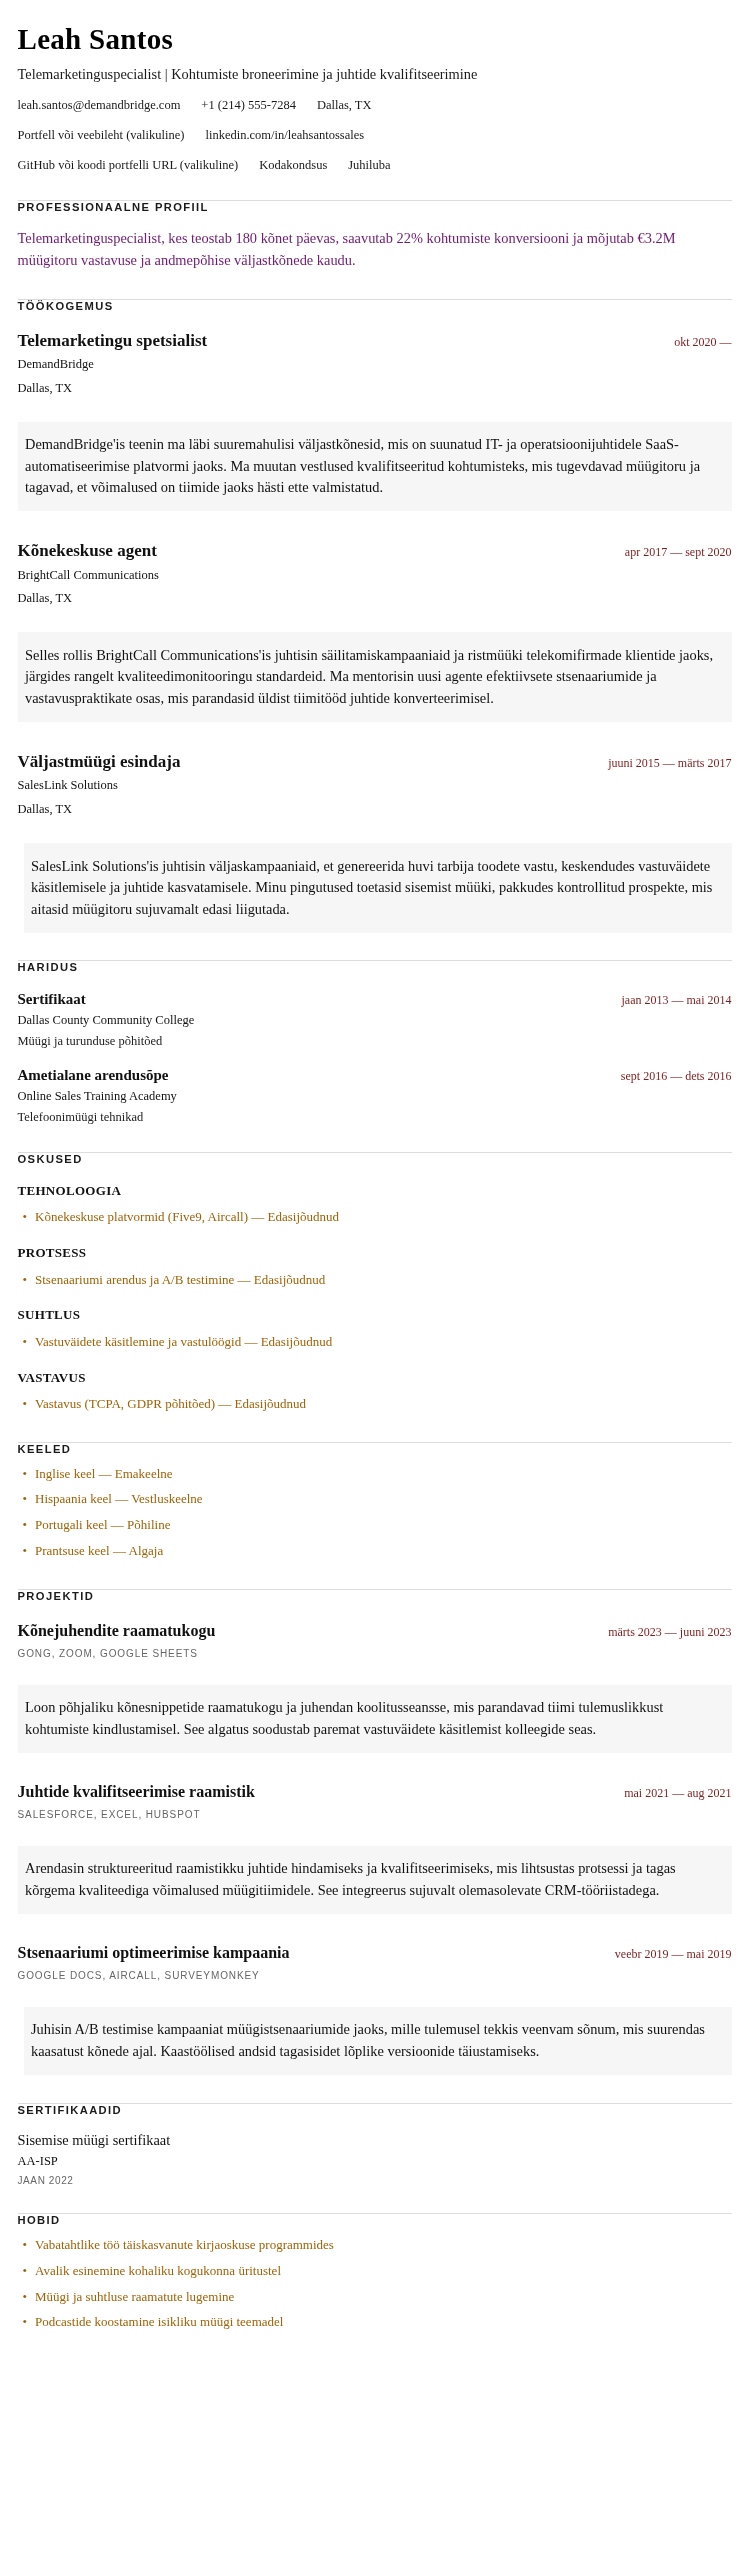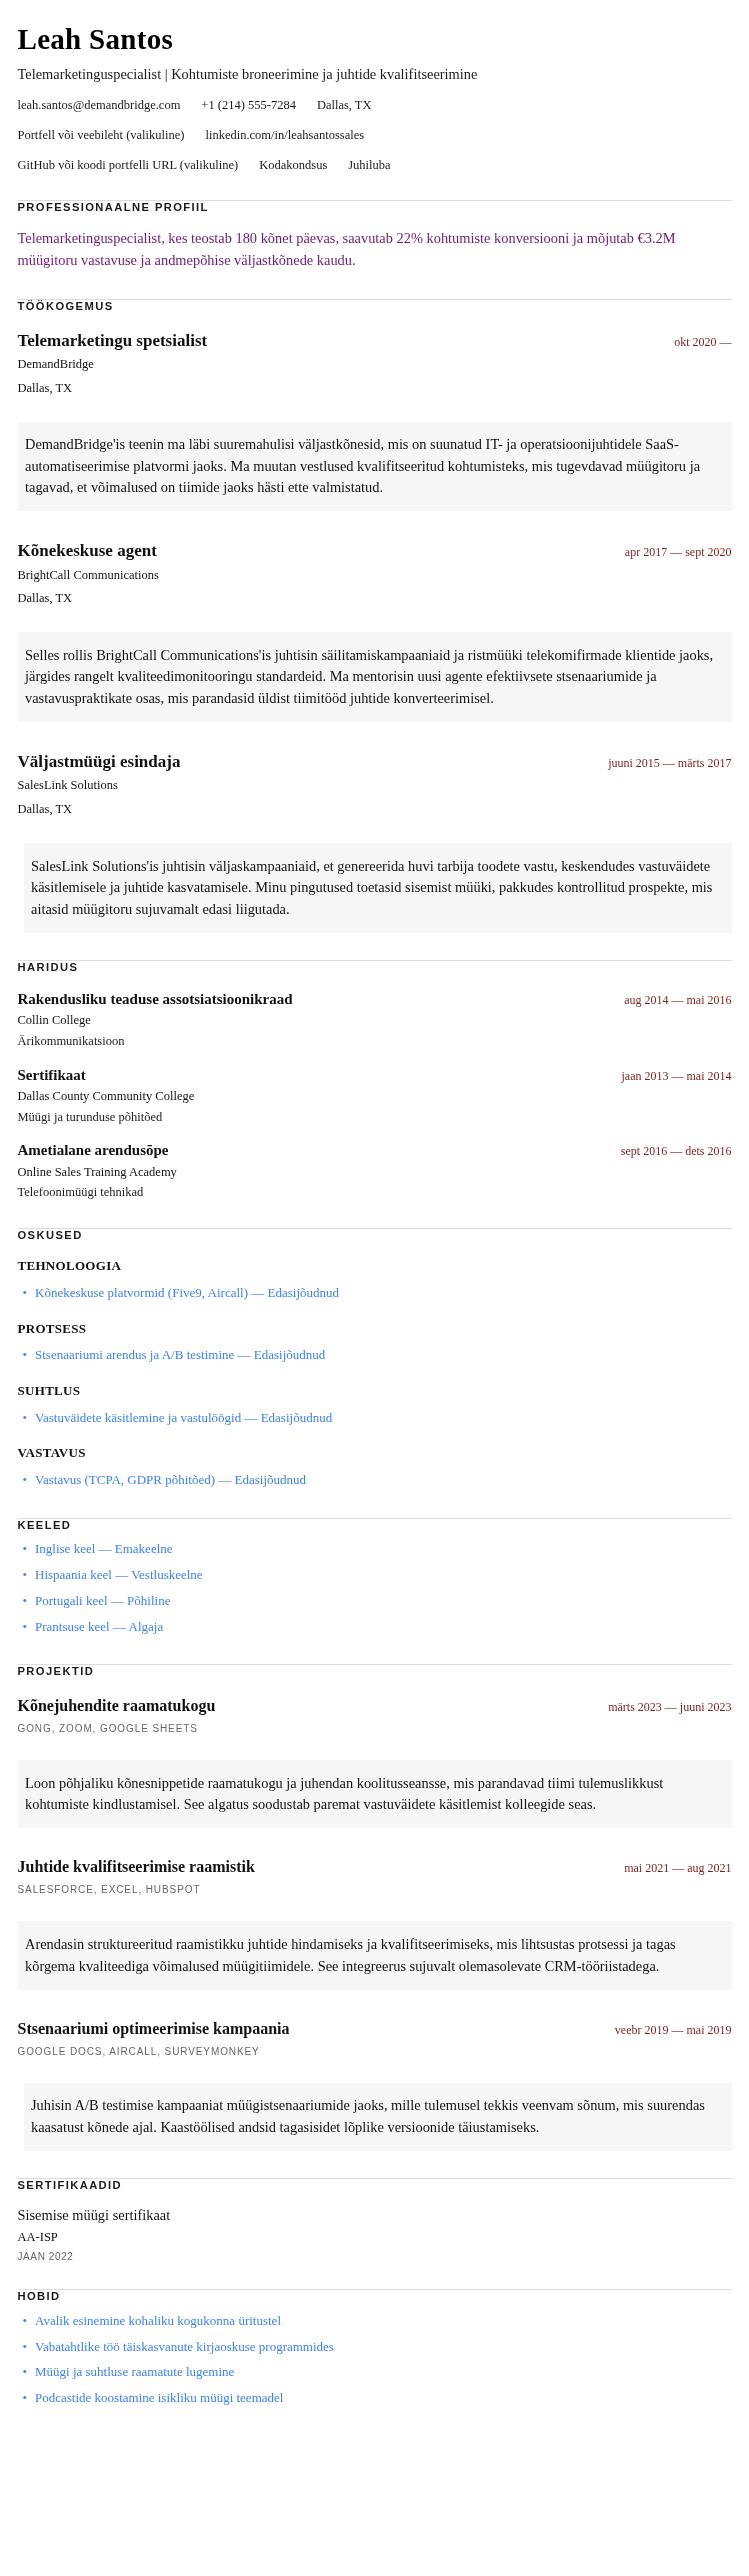--- a/index.html
+++ b/index.html
@@ -48,21 +48,21 @@
   .edu-school { font-size: 12.5px; margin-top: 5.6px; }
   .edu-field  { font-size: 12.5px; margin-top: 5.6px; color: #222; }
 
   
   .skill-cat { margin-top: 17.5px; }
   .skill-cat-name { font-size: 13px; font-weight: 700; letter-spacing: 0.3px; }
 
   ul.bullets { list-style: none; margin-top: 8.7px; }
   ul.bullets li {
     font-size: 13px; line-height: 1.55;
-    padding-left: 17.5px; position: relative; margin-top: 5.6px; color: #3b82f6;
+    padding-left: 17.5px; position: relative; margin-top: 5.6px; color: #a16207;
   }
   ul.bullets li::before { content: "\2022"; position: absolute; left: 5px; }
 
   
   .project { margin-top: 20px; }
   .project-title { font-size: 16px; font-weight: 700; }
   .project-tools {
     font-family: "Liberation Sans", sans-serif;
     font-size: 10px; letter-spacing: 0.9px; color: #666; margin-top: 8px;
   }
@@ -134,28 +134,20 @@
       </div>
       <div class="job-company">SalesLink Solutions</div>
       <div class="job-location">Dallas, TX</div>
       <p class="desc last">SalesLink Solutions'is juhtisin väljaskampaaniaid, et genereerida huvi tarbija toodete vastu, keskendudes vastuväidete käsitlemisele ja juhtide kasvatamisele. Minu pingutused toetasid sisemist müüki, pakkudes kontrollitud prospekte, mis aitasid müügitoru sujuvamalt edasi liigutada.</p>
     </div>
   </section>
 
   <section class="section">
     <h2 class="section-title">HARIDUS</h2>
 
-    <div class="edu-entry">
-      <div class="entry-head">
-        <h3 class="edu-degree">Rakendusliku teaduse assotsiatsioonikraad</h3>
-        <span class="entry-date">aug 2014 — mai 2016</span>
-      </div>
-      <div class="edu-school">Collin College</div>
-      <div class="edu-field">Ärikommunikatsioon</div>
-    </div>
 
     <div class="edu-entry">
       <div class="entry-head">
         <h3 class="edu-degree">Sertifikaat</h3>
         <span class="entry-date">jaan 2013 — mai 2014</span>
       </div>
       <div class="edu-school">Dallas County Community College</div>
       <div class="edu-field">Müügi ja turunduse põhitõed</div>
     </div>
 
@@ -244,21 +236,21 @@
     <div>
       <h3 class="cert-name">Sisemise müügi sertifikaat</h3>
       <div class="cert-issuer">AA-ISP</div>
       <div class="cert-date">JAAN 2022</div>
     </div>
   </section>
 
   <section class="section">
     <h2 class="section-title">HOBID</h2>
     <ul class="bullets">
+      <li>Vabatahtlike töö täiskasvanute kirjaoskuse programmides</li>
       <li>Avalik esinemine kohaliku kogukonna üritustel</li>
-      <li>Vabatahtlike töö täiskasvanute kirjaoskuse programmides</li>
       <li>Müügi ja suhtluse raamatute lugemine</li>
       <li>Podcastide koostamine isikliku müügi teemadel</li>
     </ul>
   </section>
 
 </div>
 
 
 </body></html>

